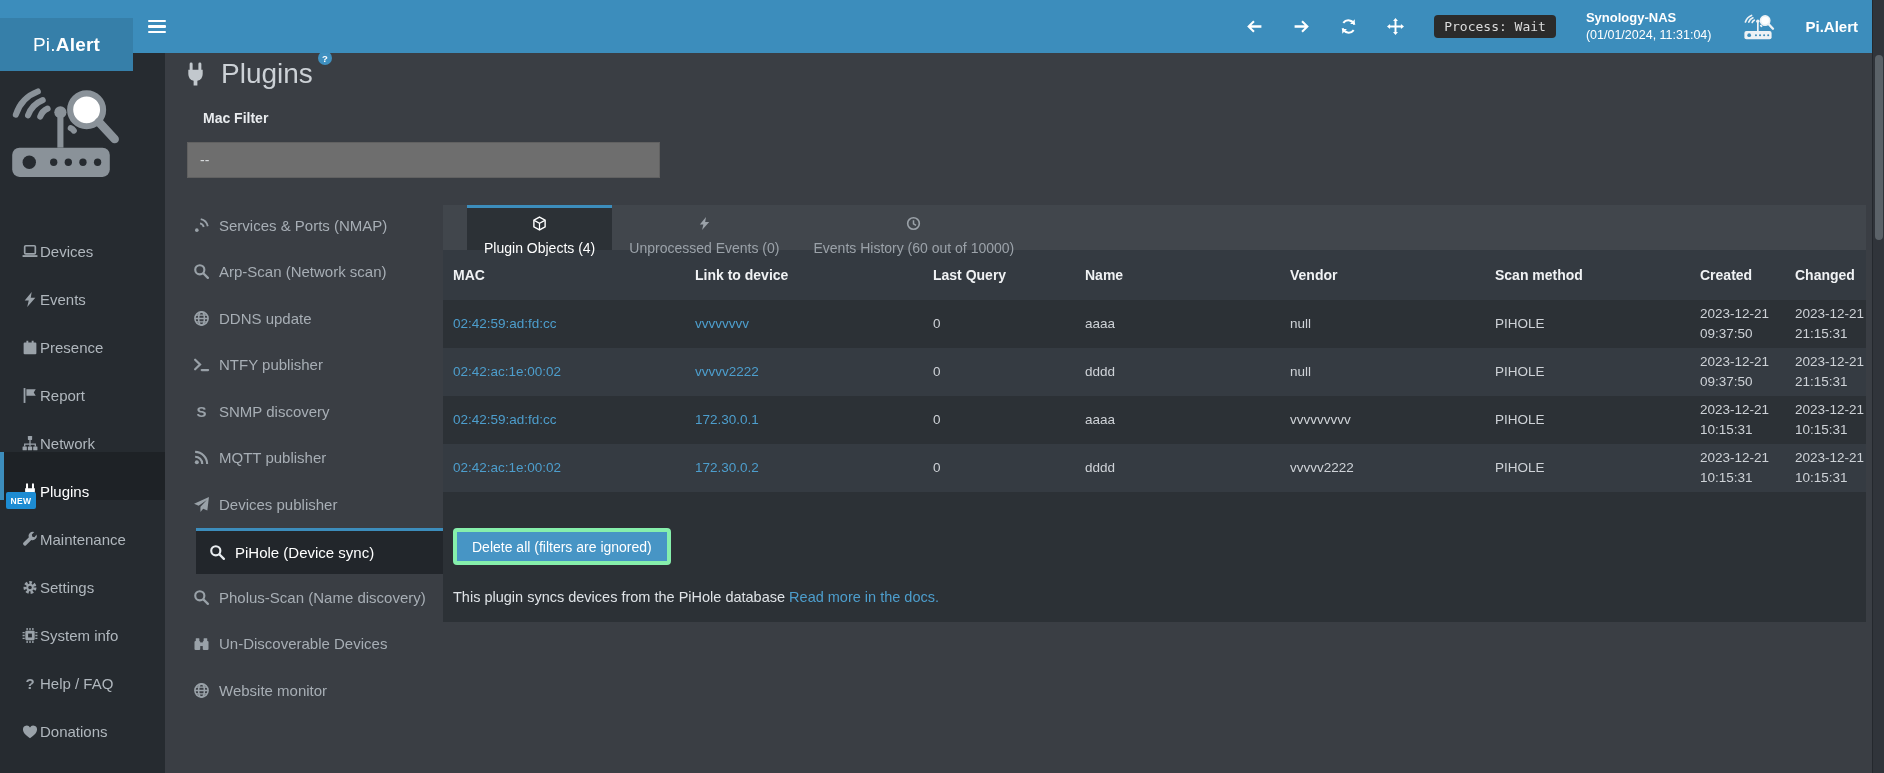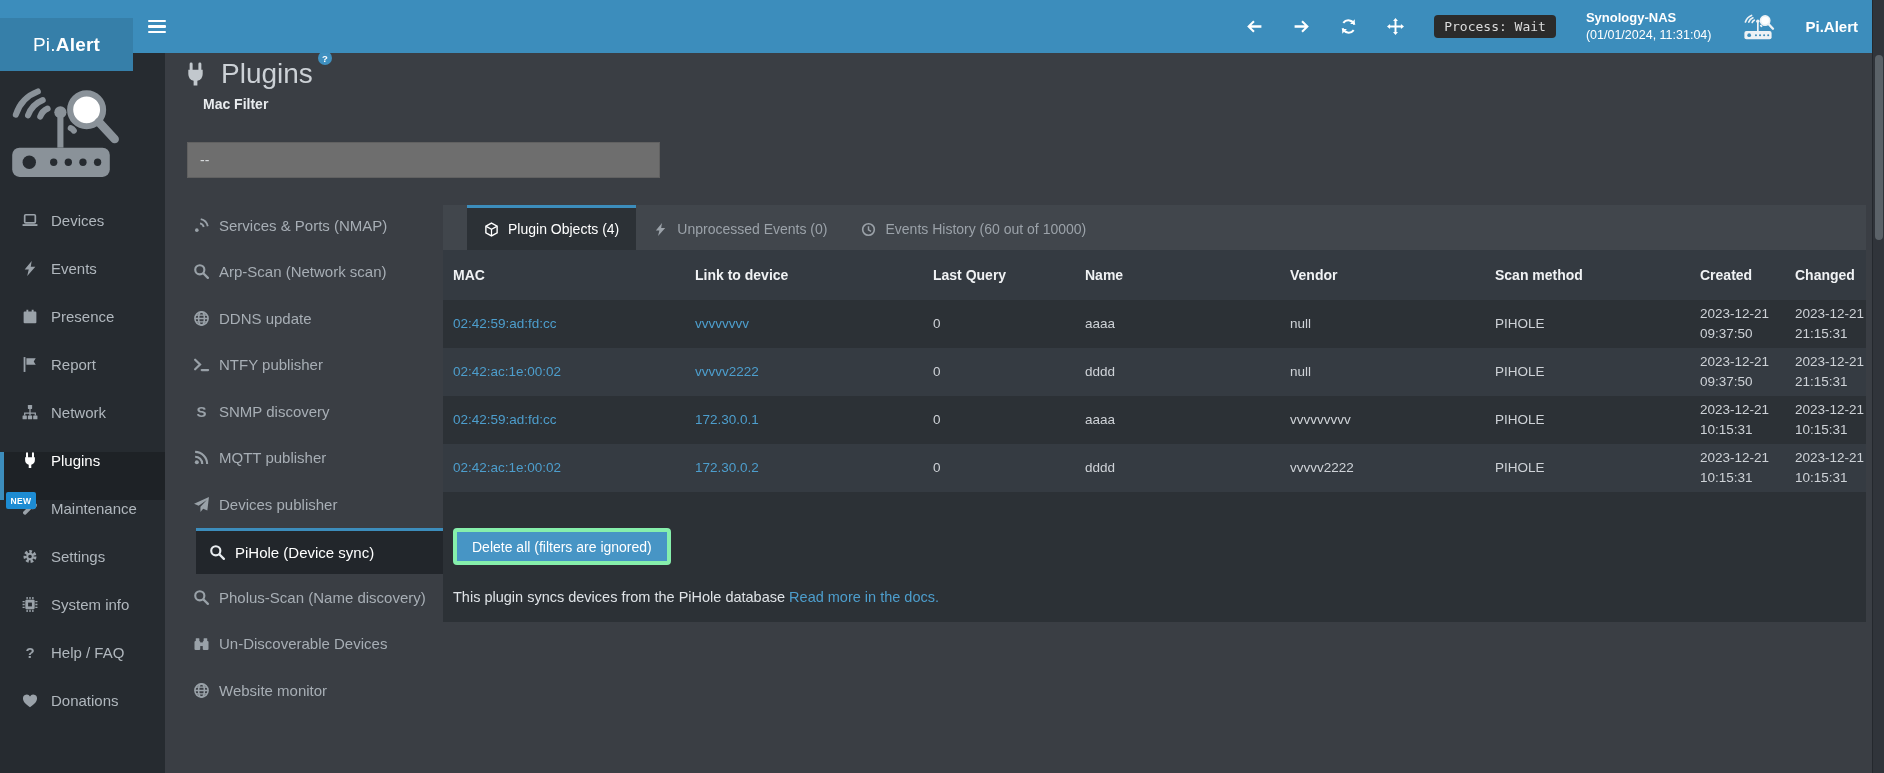--- a/index.html
+++ b/index.html
@@ -29,45 +29,45 @@
   .app-name { font-size:15px; font-weight:bold; }
 
   
   .vscroll { position:absolute; right:0; top:0; width:12px; height:773px; background:#30343a; border-left:1px solid #24282d; z-index:6; }
   .vscroll .thumb { position:absolute; left:2px; top:55px; width:8px; height:185px; background:#5b6268; border-radius:4px; }
 
   
   .sidebar { position:absolute; left:0; top:53px; width:165px; height:720px; background:#262b30; z-index:4; }
   .side-logo { margin:24px auto 0; width:122px; height:112px; color:#8a9299; }
   .side-menu { position:absolute; top:159px; left:0; width:100%; }
-  .side-item { position:relative; height:48px; display:flex; align-items:flex-start; gap:11px; padding-left:20px; color:#b0b7bd; font-size:15px; cursor:pointer; }
+  .side-item { position:relative; height:48px; display:flex; align-items:flex-end; padding-left:20px; color:#b0b7bd; font-size:15px; cursor:pointer; }
   .side-item .icon { width:20px; height:17px; color:#9aa2a9; justify-content:center; font-weight:bold; }
   .side-item.active { background:#1e2226; color:#fff; box-shadow:inset 4px 0 0 #3c8dbc; }
   .side-item.active .icon { color:#fff; }
   .new-badge { position:absolute; left:6px; top:-8px; background:#1d8cd3; color:#fff; font-size:8.5px; font-weight:bold; padding:3.5px 4.5px; border-radius:2px; letter-spacing:.4px; }
 
   
   .page-title { position:absolute; left:183px; top:58px; display:flex; align-items:center; gap:13px; color:#ccd1d6; font-size:28px; font-weight:400; }
   .page-title .icon { width:25px; height:27px; color:#c2c8cd; }
   .title-text { position:relative; }
   .q-badge { position:absolute; right:-19px; top:-7px; width:14px; height:14px; border-radius:50%; background:#3f90c0; color:#fff; font-size:9.5px; font-weight:bold; display:flex; align-items:center; justify-content:center; cursor:pointer; }
-  .filter-label { position:absolute; left:203px; top:96px; font-size:14px; font-weight:bold; color:#e9ecef; }
+  .filter-label { position:absolute; left:203px; top:110px; font-size:14px; font-weight:bold; color:#e9ecef; }
   .filter-input { position:absolute; left:187px; top:142px; width:473px; height:36px; background:#6e6e6e; border:1px solid #616161; color:#d6d9db; padding:0 12px; font-size:14px; outline:none; }
 
   
   .plugin-list { position:absolute; left:180px; top:202px; width:283px; }
   .plugin-item { height:46.5px; display:flex; align-items:center; gap:9px; padding-left:13px; color:#a7aeb5; font-size:15px; cursor:pointer; }
   .plugin-item .icon { width:17px; height:17px; color:#99a1a8; font-weight:bold; font-size:15px; justify-content:center; }
   .plugin-item.active { background:#22262b; border-top:3px solid #3c8dbc; color:#fff;margin-left:16px; }
   .plugin-item.active .icon { color:#e8ecef; }
 
   
   .card { position:absolute; left:443px; top:205px; width:1423px; height:417px; background:#2c3136; }
   .tab-strip { height:45px; background:#41464c; display:flex; }
-  .tab { display:flex; align-items:center; gap:9px; padding:8px 17px; font-size:14px; color:#9ba2a9; border-top:3px solid transparent; cursor:pointer; white-space:nowrap; }
+  .tab { display:flex; align-items:center; gap:9px; padding:8px 17px; font-size:14px; color:#9ba2a9; border-top:3px solid transparent; cursor:pointer; white-space:nowrap;flex-direction:column; }
   .tab .icon { width:15px; height:15px; }
   .tab.first { margin-left:24px; }
   .tab.active { background:#2c3136; color:#fff; border-top-color:#3c8dbc; }
 
   table.objects { width:100%; border-collapse:collapse; table-layout:fixed; }
   table.objects th { height:50px; background:#343a41; color:#f0f2f4; font-size:14px; font-weight:bold; text-align:left; padding-left:10px; }
   table.objects td { height:48px; color:#ced2d7; font-size:13.5px; text-align:left; padding-left:10px; vertical-align:middle; line-height:1.45; }
   table.objects tbody tr.striped { background:#353b42; }
   a.cell-link { color:#4d9ecd; text-decoration:none; cursor:pointer; }
   .footer-link { color:#4d9ecd; text-decoration:none; cursor:pointer; }

